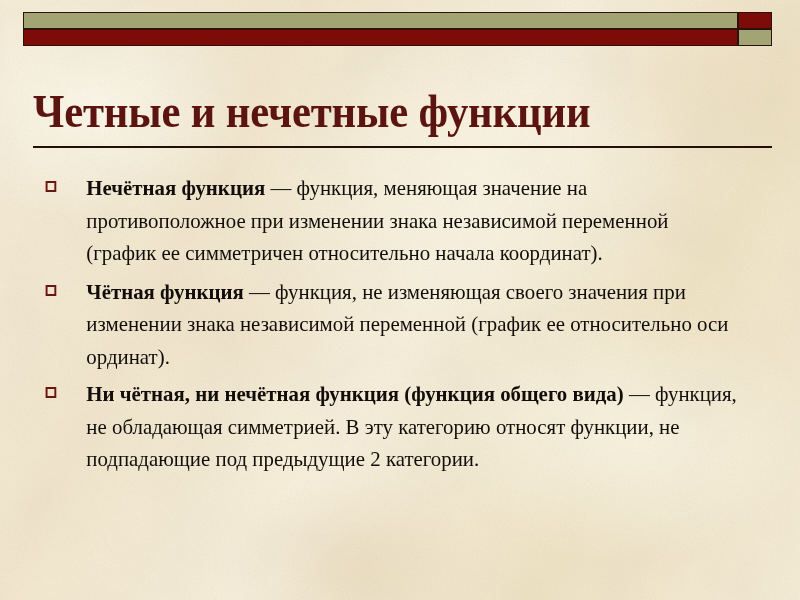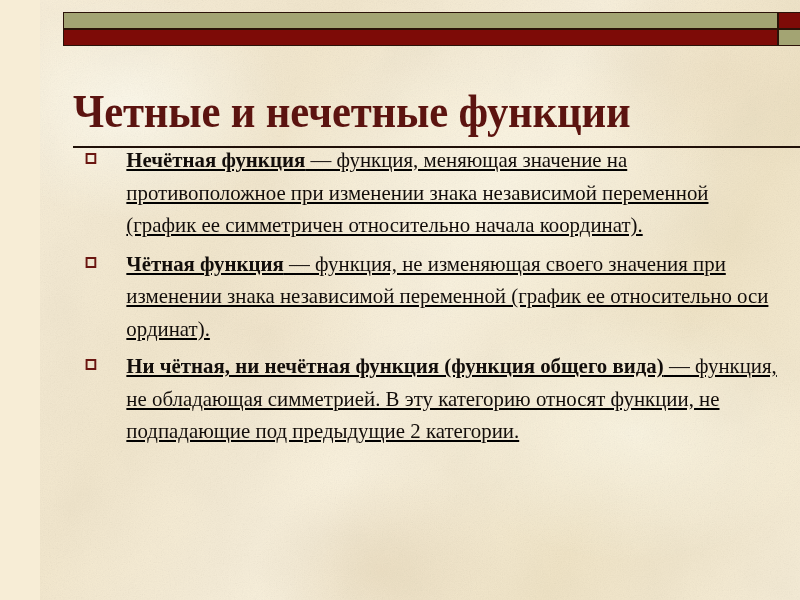--- a/index.html
+++ b/index.html
@@ -22,21 +22,20 @@
     background-color: #f6ecd4;
     background-image:
       radial-gradient(ellipse 220px 160px at 12% 18%, rgba(255,252,240,0.85), rgba(255,252,240,0) 70%),
       radial-gradient(ellipse 260px 180px at 78% 72%, rgba(255,251,236,0.75), rgba(255,251,236,0) 72%),
       radial-gradient(ellipse 180px 140px at 45% 95%, rgba(232,216,184,0.55), rgba(232,216,184,0) 70%),
       radial-gradient(ellipse 200px 150px at 90% 12%, rgba(236,221,190,0.5), rgba(236,221,190,0) 70%),
       radial-gradient(ellipse 150px 120px at 30% 55%, rgba(238,224,196,0.45), rgba(238,224,196,0) 72%),
       radial-gradient(ellipse 300px 200px at 60% 30%, rgba(255,250,234,0.6), rgba(255,250,234,0) 75%),
       linear-gradient(118deg, #f9f0db 0%, #f4e9cf 28%, #faf2de 52%, #f2e6c8 76%, #f8efd9 100%);
     overflow: hidden;
-    margin-left: 40px;
   }
   #grain {
     position: absolute;
     inset: 0;
     pointer-events: none;
     opacity: 0.30;
     mix-blend-mode: multiply;
   }
 
   
@@ -99,23 +98,22 @@
     top: 146px;
     width: 739px;
     height: 2px;
     background: #201008;
   }
 
   
   .body {
     position: absolute;
     left: 33px;
-    top: 144px;
+    top: 172px;
     width: 730px;
-    text-decoration: underline;
   }
   .bullet {
     position: relative;
     padding-left: 55px;
     margin-bottom: 7px;
     font-size: 21.5px;
     line-height: 32.5px;
     color: #120d0a;
     text-align: left;
     transform: scaleX(0.97);

